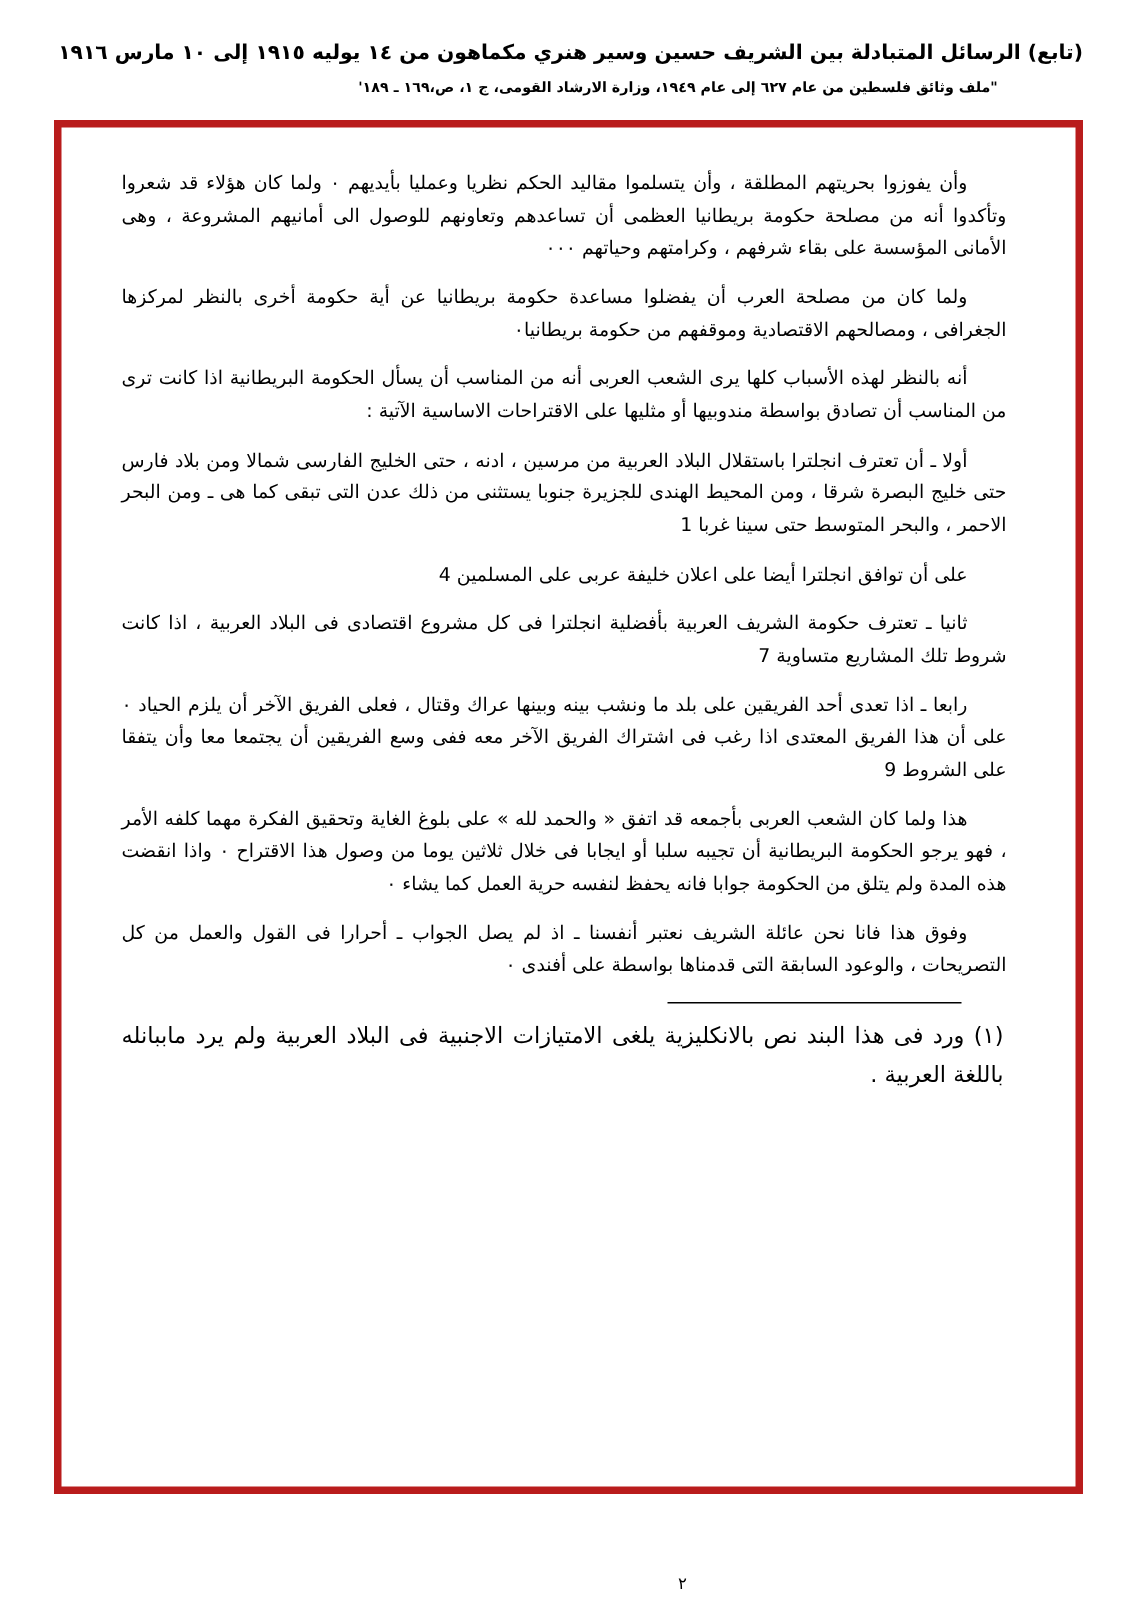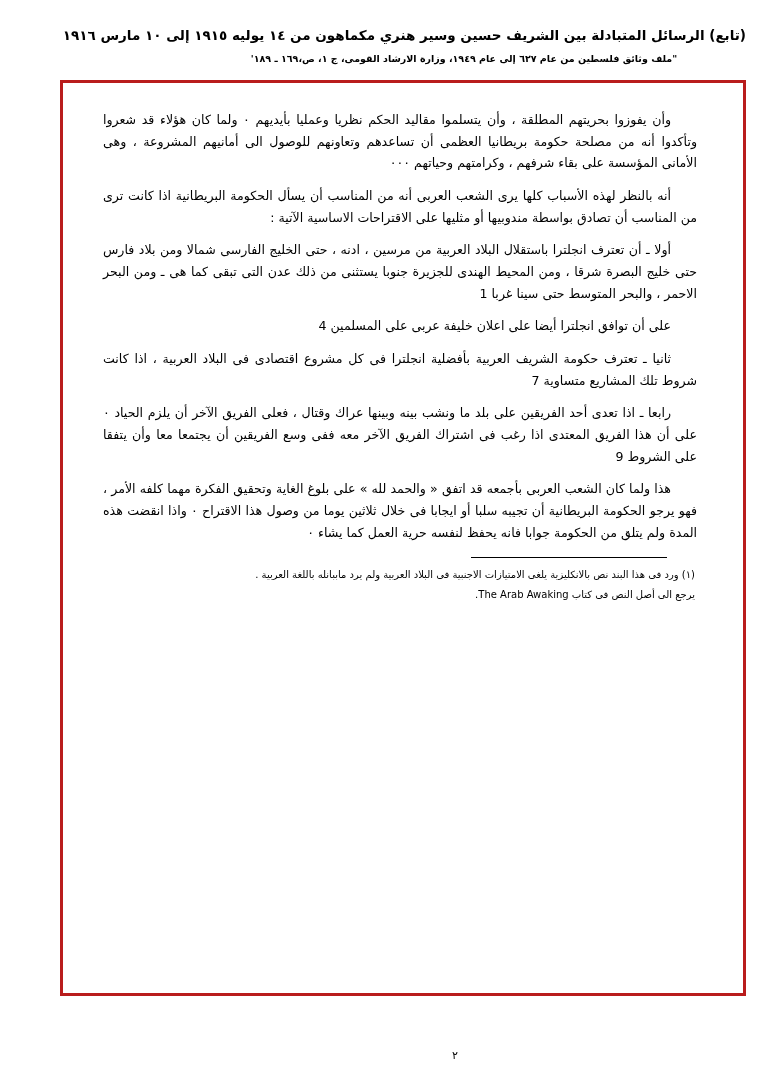--- a/index.html
+++ b/index.html
@@ -12,21 +12,21 @@
     height: 1078px;
     font-family: "DejaVu Sans", sans-serif;
     color: #000000;
     position: relative;
     overflow: hidden;
   }
   .page {
     width: 606px;
     height: 1078px;
     box-sizing: border-box;
-    padding: 26px 12px 0 30px;
+    padding: 26px 36px 0 30px;
     position: relative;
   }
   .header-block {
     text-align: center;
     direction: rtl;
   }
   .doc-title {
     font-size: 13.5px;
     font-weight: bold;
     letter-spacing: 0px;
@@ -38,21 +38,21 @@
     font-size: 9.5px;
     font-weight: bold;
     line-height: 1.5;
     margin: 0;
     white-space: nowrap;
   }
   .frame {
     margin: 14px auto 0 auto;
     width: 686px;
     height: 916px;
-    border: 3px solid #b91c1c;
+    border: 5px solid #b91c1c;
     box-sizing: border-box;
     background: #ffffff;
     position: relative;
     overflow: hidden;
   }
   .frame-inner {
     padding: 26px 46px 10px 40px;
     direction: rtl;
     text-align: justify;
   }
@@ -71,21 +71,21 @@
   }
   .rule {
     margin: 14px 0 8px 0;
     width: 196px;
     border: none;
     border-top: 1px solid #000;
     height: 0;
     margin-right: 30px;
   }
   .footnotes {
-    font-size: 10px;
+    font-size: 15px;
     line-height: 1.75;
     direction: rtl;
     text-align: justify;
     padding-right: 2px;
   }
   .footnotes p {
     margin: 0 0 2px 0;
   }
   .fn-latin {
     direction: rtl;
@@ -107,32 +107,33 @@
 
   <div class="header-block">
     <h1 class="doc-title">(تابع) الرسائل المتبادلة بين الشريف حسين وسير هنري مكماهون من ١٤ يوليه ١٩١٥ إلى ١٠ مارس ١٩١٦</h1>
     <div class="doc-subtitle">"ملف وثائق فلسطين من عام ٦٢٧ إلى عام ١٩٤٩، وزارة الارشاد القومى، ج ١، ص،١٦٩ ـ ١٨٩'</div>
   </div>
 
   <div class="frame">
     <div class="frame-inner">
 
       <p class="para indent">وأن يفوزوا بحريتهم المطلقة ، وأن يتسلموا مقاليد الحكم نظريا وعمليا بأيديهم ٠ ولما كان هؤلاء قد شعروا وتأكدوا أنه من مصلحة حكومة بريطانيا العظمى أن تساعدهم وتعاونهم للوصول الى أمانيهم المشروعة ، وهى الأمانى المؤسسة على بقاء شرفهم ، وكرامتهم وحياتهم ٠٠٠</p>
+      <p class="para indent">ولما كان من مصلحة العرب أن يفضلوا مساعدة حكومة بريطانيا عن أية حكومة أخرى بالنظر لمركزها الجغرافى ، ومصالحهم الاقتصادية وموقفهم من حكومة بريطانيا٠</p>
       <p class="para indent">أنه بالنظر لهذه الأسباب كلها يرى الشعب العربى أنه من المناسب أن يسأل الحكومة البريطانية اذا كانت ترى من المناسب أن تصادق بواسطة مندوبيها أو مثليها على الاقتراحات الاساسية الآتية :</p>
       <p class="para indent gap-top">أولا ـ أن تعترف انجلترا باستقلال البلاد العربية من مرسين ، ادنه ، حتى الخليج الفارسى شمالا ومن بلاد فارس حتى خليج البصرة شرقا ، ومن المحيط الهندى للجزيرة جنوبا يستثنى من ذلك عدن التى تبقى كما هى ـ ومن البحر الاحمر ، والبحر المتوسط حتى سينا غربا 1</p>
       <p class="para indent">على أن توافق انجلترا أيضا على اعلان خليفة عربى على المسلمين 4</p>
       <p class="para indent gap-top">ثانيا ـ تعترف حكومة الشريف العربية بأفضلية انجلترا فى كل مشروع اقتصادى فى البلاد العربية ، اذا كانت شروط تلك المشاريع متساوية 7</p>
       <p class="para indent gap-top">رابعا ـ اذا تعدى أحد الفريقين على بلد ما ونشب بينه وبينها عراك وقتال ، فعلى الفريق الآخر أن يلزم الحياد ٠ على أن هذا الفريق المعتدى اذا رغب فى اشتراك الفريق الآخر معه ففى وسع الفريقين أن يجتمعا معا وأن يتفقا على الشروط 9</p>
       <p class="para indent gap-top">هذا ولما كان الشعب العربى بأجمعه قد اتفق « والحمد لله » على بلوغ الغاية وتحقيق الفكرة مهما كلفه الأمر ، فهو يرجو الحكومة البريطانية أن تجيبه سلبا أو ايجابا فى خلال ثلاثين يوما من وصول هذا الاقتراح ٠ واذا انقضت هذه المدة ولم يتلق من الحكومة جوابا فانه يحفظ لنفسه حرية العمل كما يشاء ٠</p>
+      <p class="para indent gap-top">وفوق هذا فانا نحن عائلة الشريف نعتبر أنفسنا ـ اذ لم يصل الجواب ـ أحرارا فى القول والعمل من كل التصريحات ، والوعود السابقة التى قدمناها بواسطة على أفندى ٠</p>
 
       <hr class="rule">
 
       <div class="footnotes">
         <p>(١) ورد فى هذا البند نص بالانكليزية يلغى الامتيازات الاجنبية فى البلاد العربية ولم يرد ماببانله باللغة العربية .</p>
-        <p class="fn-latin">يرجع الى أصل النص فى كتاب The Arab Awaking.</p>
       </div>
 
     </div>
   </div>
 
   <div class="page-number">٢</div>
 
 </div>
 
 </body></html>

